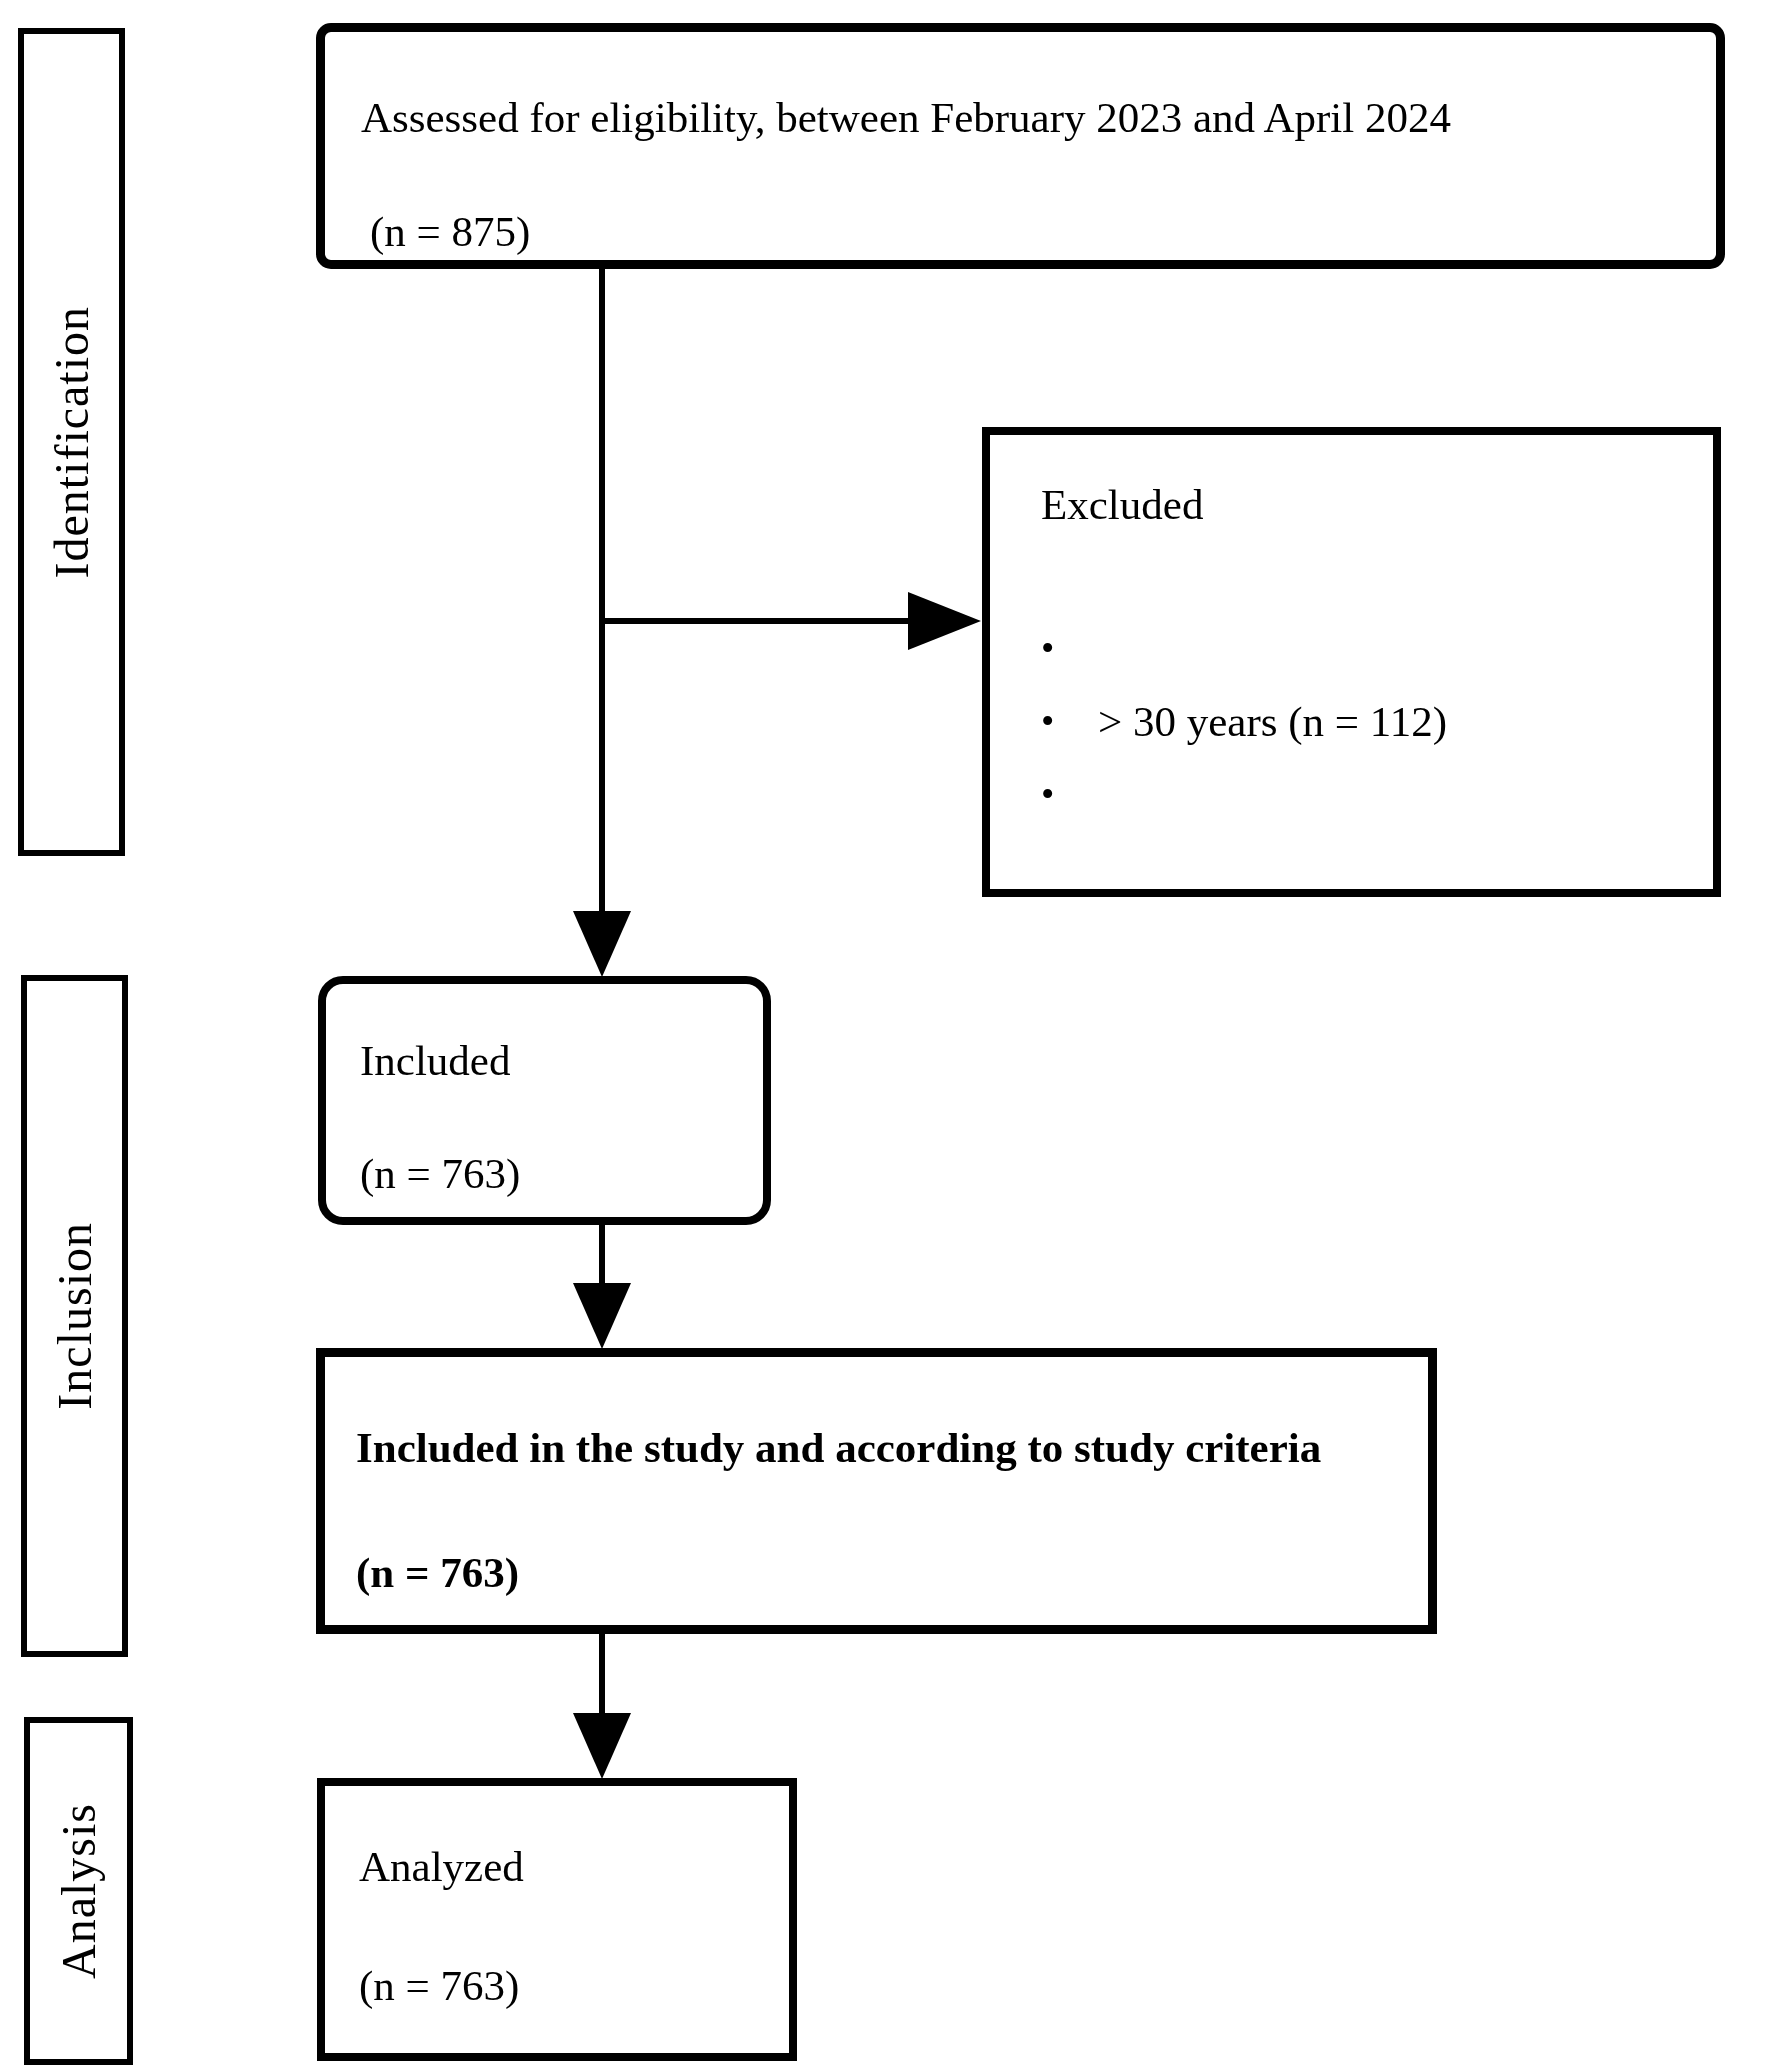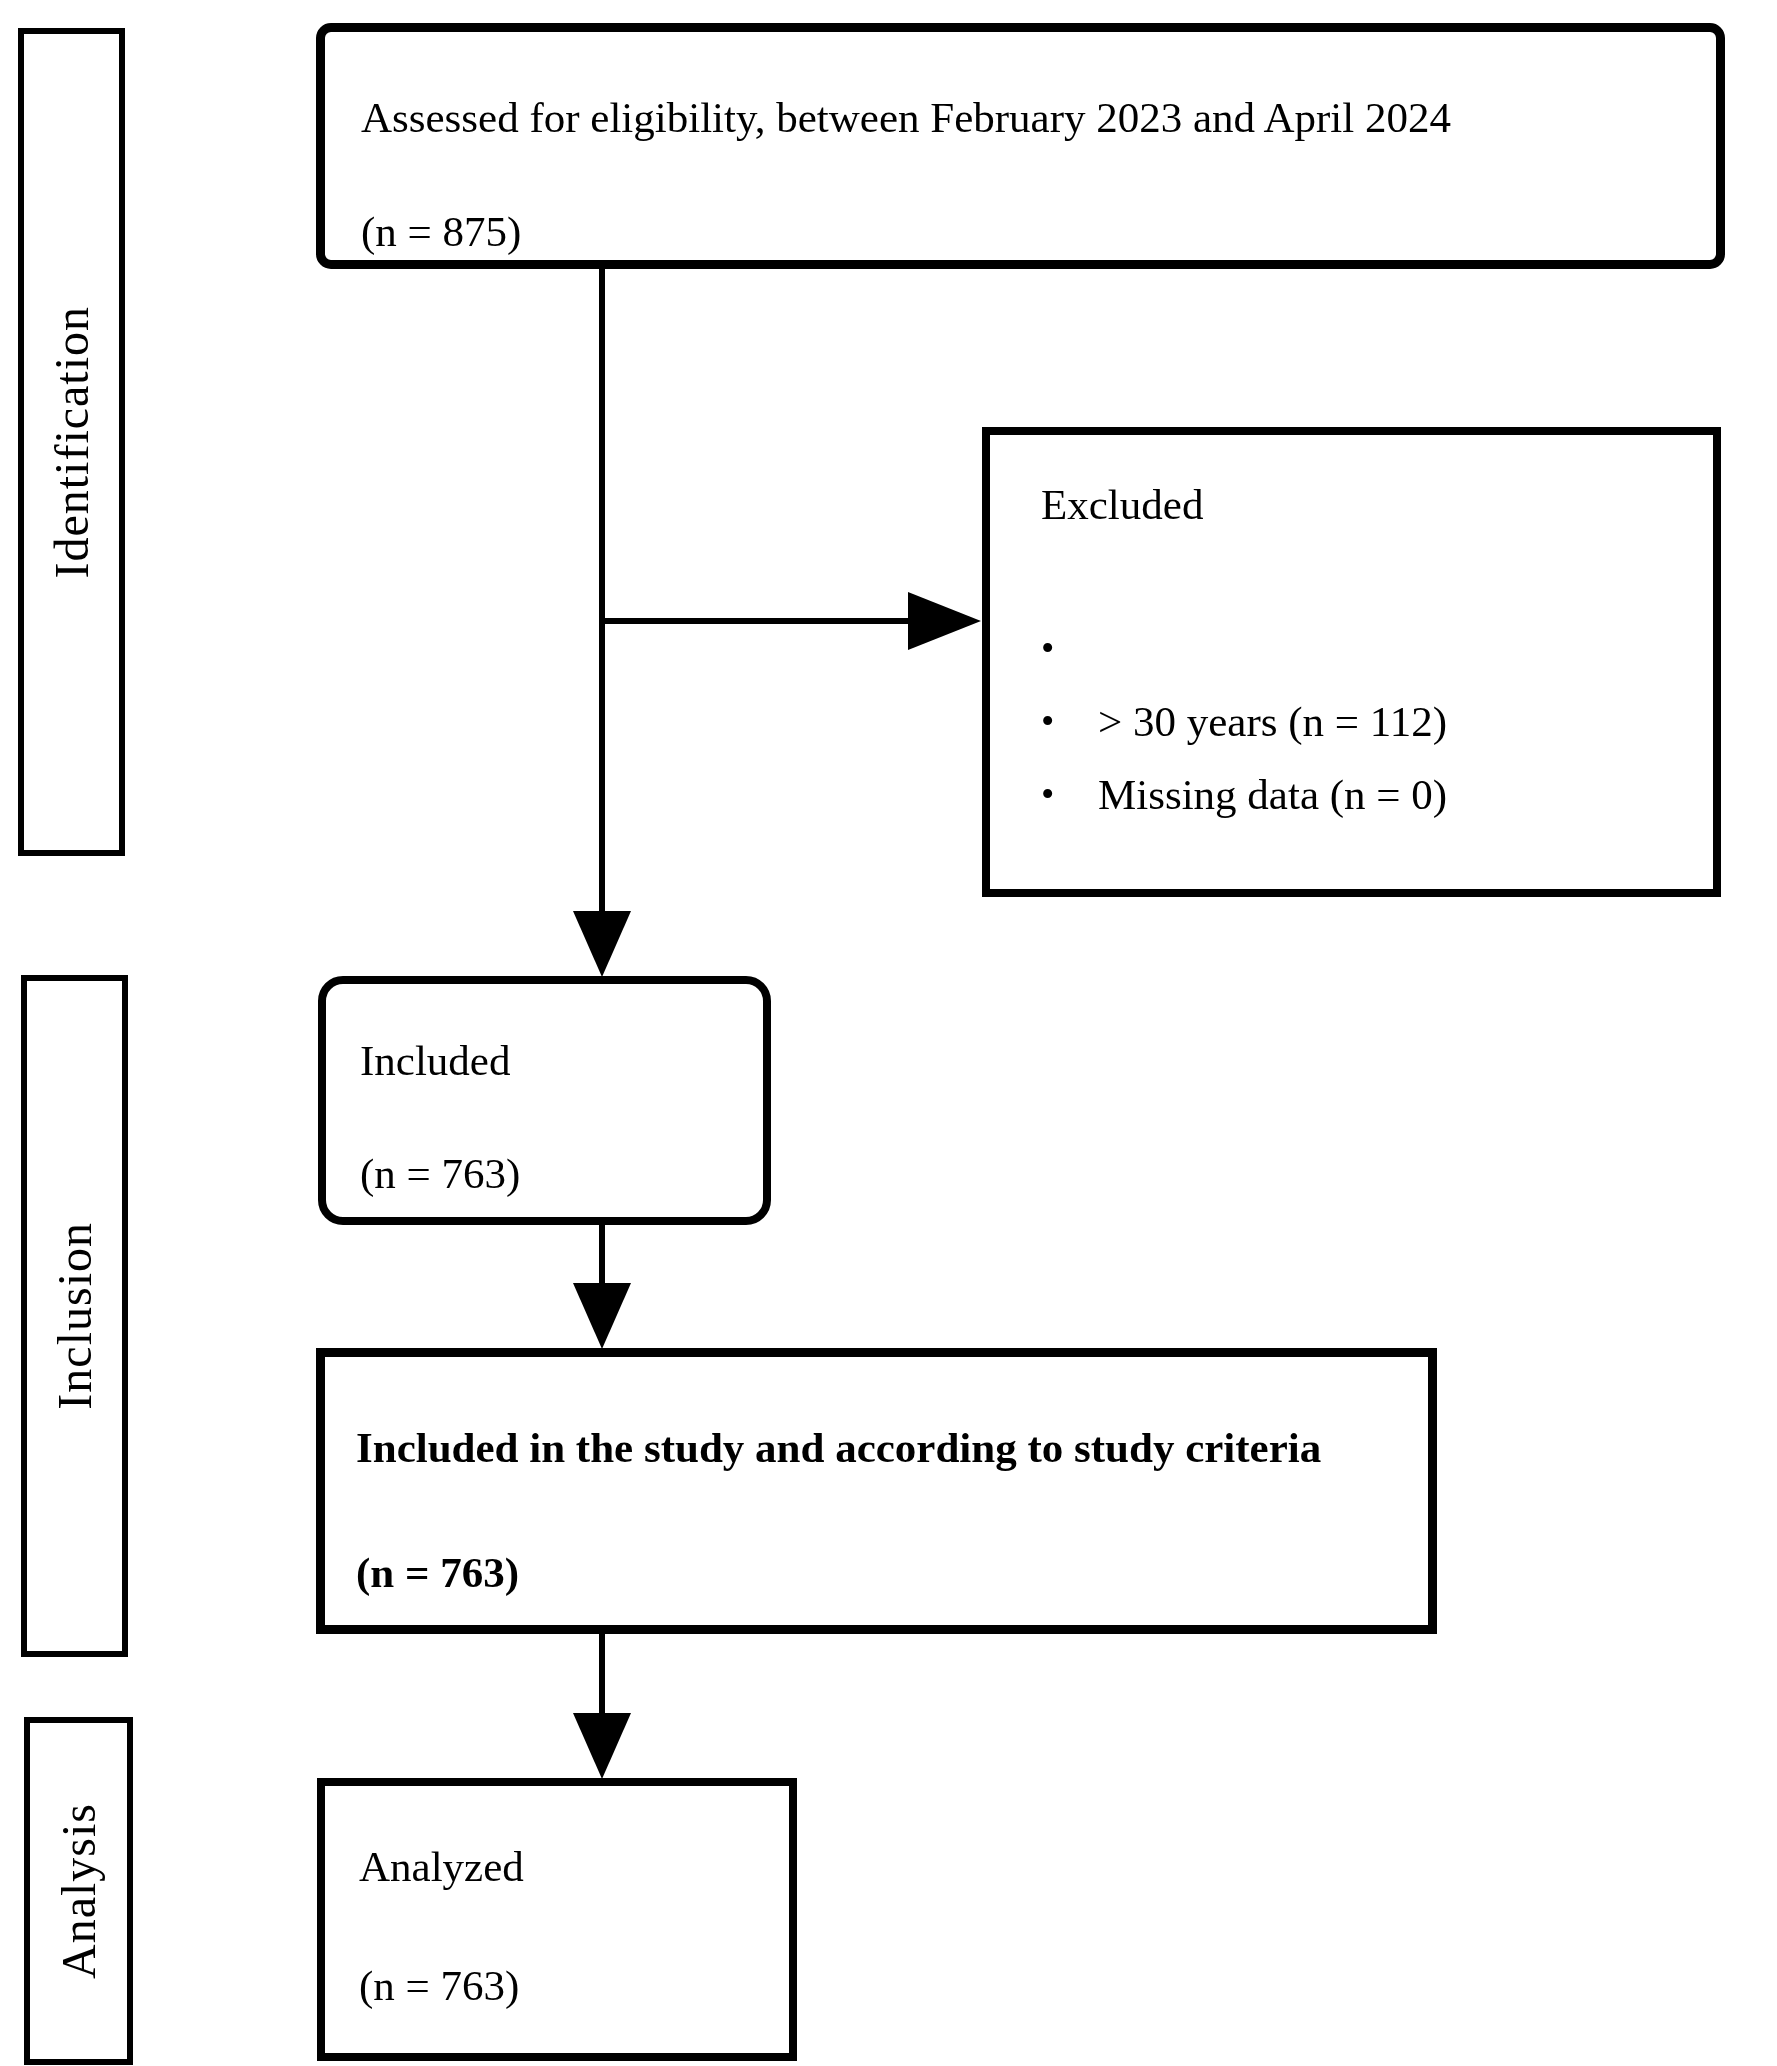--- a/index.html
+++ b/index.html
@@ -31,21 +31,21 @@
   .side-label{
     writing-mode:vertical-rl;
     transform:rotate(180deg);
     font-size:48px;
     letter-spacing:1px;
     white-space:nowrap;
   }
   .line-text{white-space:nowrap;}
   
   .box-assessed{left:316px;top:23px;width:1409px;height:246px;padding:60px 20px 15px 36px;border-radius:15px;}
-  .box-assessed .count{margin-top:62px;}
+  .box-assessed .count{margin-top:62px;margin-left:9px;}
   
   .box-excluded{left:982px;top:427px;width:739px;height:470px;border-width:8px;padding:44px 15px 15px 51px;}
   .bullets{margin-top:92px;}
   .bullet-row{display:flex;align-items:flex-start;height:73px;}
   .bullet-marker{width:57px;flex:0 0 57px;font-size:38px;padding-top:3px;}
   
   .box-included{left:318px;top:976px;width:453px;height:249px;border-width:8px;padding:51px 15px 15px 34px;border-radius:25px;}
   .box-included .count{margin-top:61px;}
   
   .box-included-study{left:316px;top:1348px;width:1121px;height:286px;padding:65px 15px 15px 31px;font-weight:bold;}
@@ -109,21 +109,20 @@
     <div class="bullets">
       <div class="bullet-row">
         <span class="bullet-marker">•</span>
       </div>
       <div class="bullet-row">
         <span class="bullet-marker">•</span>
         <span class="line-text">&gt; 30 years (n = 112)</span>
       </div>
       <div class="bullet-row">
         <span class="bullet-marker">•</span>
-        <span class="line-text">Missing data (n = 0)</span>
       </div>
     </div>
   </div>
 
   <div class="flow-box box-included">
     <div class="line-text">Included</div>
     <div class="line-text count">(n = 763)</div>
   </div>
 
   <div class="vline v2"></div>

